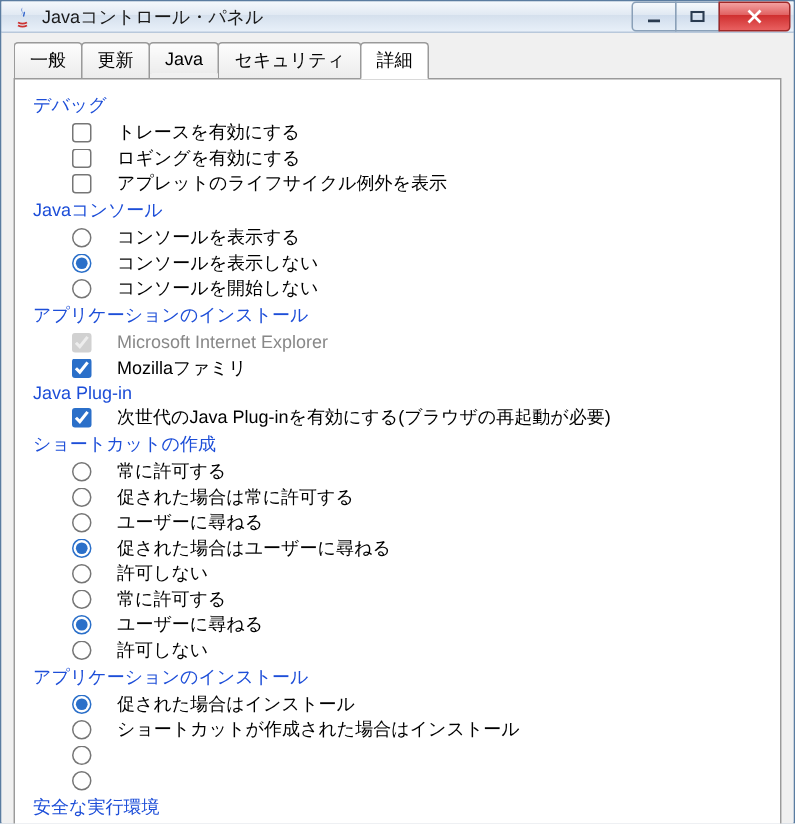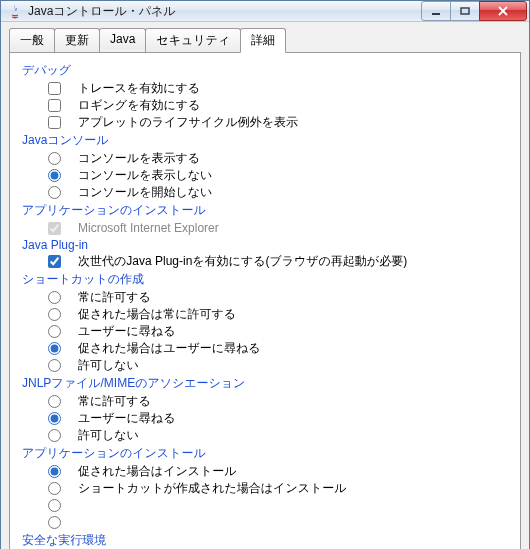--- a/index.html
+++ b/index.html
@@ -201,20 +201,24 @@
           </label>
           <label class="item">
             <input type="radio" name="console" style="">
             <span>コンソールを開始しない</span>
           </label>
           <div class="group-label">アプリケーションのインストール</div>
           <label class="item">
             <input type="checkbox" disabled="" checked="" style="">
             <span>Microsoft Internet Explorer</span>
           </label>
+          <label class="item">
+            <input type="checkbox" checked="" style="">
+            <span>Mozillaファミリ</span>
+          </label>
           <div class="group-label">Java Plug-in</div>
           <label class="item">
             <input type="checkbox" checked="" style="">
             <span>次世代のJava Plug-inを有効にする(ブラウザの再起動が必要)</span>
           </label>
           <div class="group-label">ショートカットの作成</div>
           <label class="item">
             <input type="radio" name="shortcut" style="">
             <span>常に許可する</span>
           </label>
@@ -227,21 +231,20 @@
             <span>ユーザーに尋ねる</span>
           </label>
           <label class="item">
             <input type="radio" name="shortcut" checked="" style="">
             <span>促された場合はユーザーに尋ねる</span>
           </label>
           <label class="item">
             <input type="radio" name="shortcut" style="">
             <span>許可しない</span>
           </label>
-          <div class="group-label">JNLPファイル/MIMEのアソシエーション</div>
           <label class="item">
             <input type="radio" name="assoc" style="">
             <span>常に許可する</span>
           </label>
           <label class="item">
             <input type="radio" name="assoc" checked="" style="">
             <span>ユーザーに尋ねる</span>
           </label>
           <label class="item">
             <input type="radio" name="assoc" style="">

